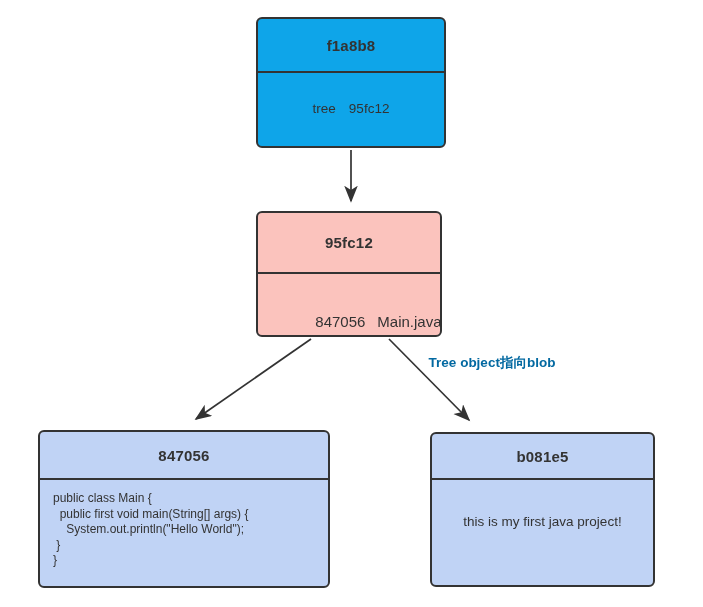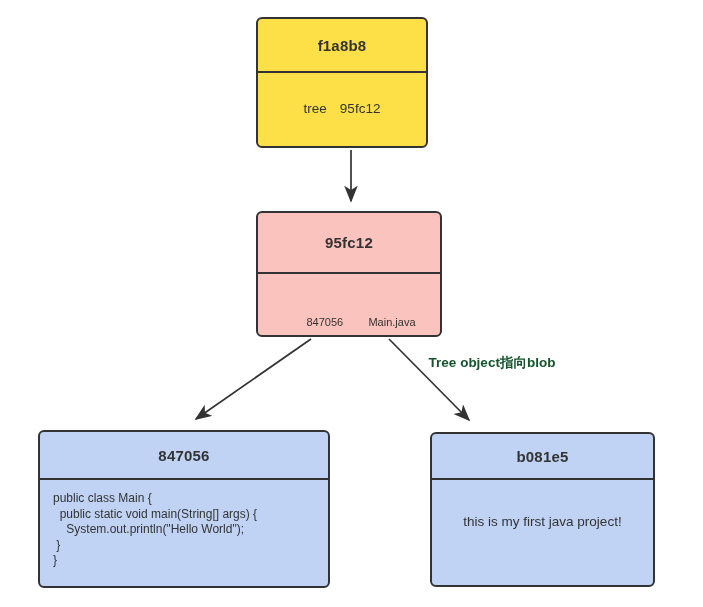--- a/index.html
+++ b/index.html
@@ -35,28 +35,28 @@
     display: flex;
     align-items: center;
     justify-content: center;
     font-weight: bold;
     font-size: 15px;
     letter-spacing: 0.2px;
     flex: 0 0 auto;
   }
   .node-body {
     flex: 1 1 auto;
-    font-size: 11px;
+    font-size: 15px;
   }
 
   
   .node-commit {
     left: 256px; top: 17px;
-    width: 172px; height: 131px;
-    background: #fde047;
+    width: 190px; height: 131px;
+    background: #0ea5e9;
     gap: 12px;
   }
   .node-commit .node-header { height: 52px; }
   .node-commit .node-body {
     display: flex;
     align-items: center;
     justify-content: center;
     padding-bottom: 14px;
     font-size: 13.5px;
   }
@@ -114,21 +114,21 @@
 
   
   .edge-label {
     position: absolute;
     left: 402px; top: 354px;
     width: 180px;
     text-align: center;
     font-weight: bold;
     font-size: 13.5px;
     line-height: 18px;
-    color: #14532d;
+    color: #0369a1;
   }
 </style>
 </head>
 <body>
 
 <div class="canvas">
 
   <svg class="arrows" viewBox="0 0 703 607" xmlns="http://www.w3.org/2000/svg">
     <defs>
       <marker id="arrowhead" markerWidth="12" markerHeight="10" refX="9" refY="4" orient="auto">
@@ -154,21 +154,21 @@
       <div class="tree-entry">
         <span class="entry-hash">847056</span><span class="entry-name">Main.java</span>
       </div>
     </div>
   </div>
 
   <div class="node node-blob-main">
     <div class="node-header">847056</div>
     <div class="node-body">
       <div class="code-line">public class Main {</div>
-      <div class="code-line">  public static void main(String[] args) {</div>
+      <div class="code-line">  public first void main(String[] args) {</div>
       <div class="code-line">    System.out.println("Hello World");</div>
       <div class="code-line"> }</div>
       <div class="code-line">}</div>
     </div>
   </div>
 
   <div class="node node-blob-readme">
     <div class="node-header">b081e5</div>
     <div class="node-body">
       <span>this is my first java project!</span>

